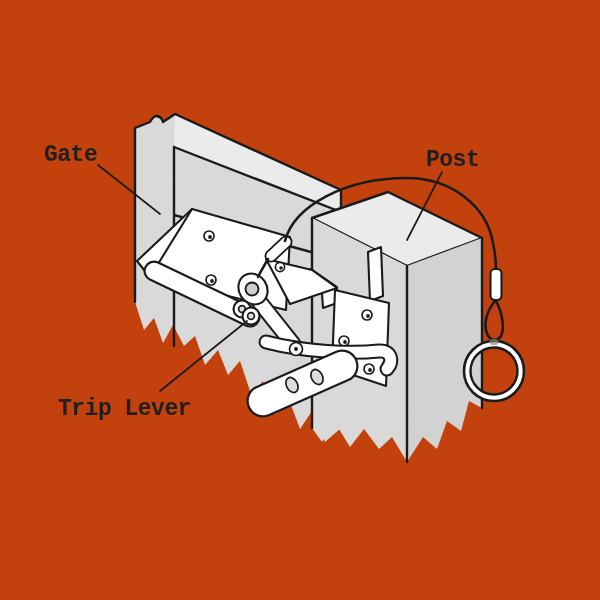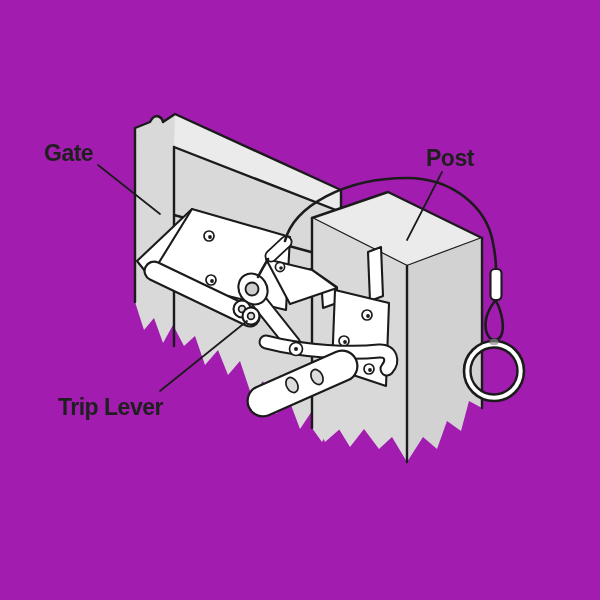--- a/index.html
+++ b/index.html
@@ -1,17 +1,17 @@
 <!DOCTYPE html>
 <html><head>
 <meta charset="utf-8">
 <style>
   html,body{margin:0;padding:0;background:#ffffff;}
-  .frame{position:relative;width:600px;height:600px;background:#a21caf;overflow:hidden;
-         font-family:Liberation Sans, sans-serif;}
+  .frame{position:relative;width:600px;height:600px;background:#c2410c;overflow:hidden;
+         font-family:Liberation Mono, monospace;}
   svg{display:block;}
   .ln{fill:none;stroke:#1b1b1b;stroke-width:2.4;stroke-linecap:round;stroke-linejoin:round;}
   .f-mid{fill:#d9d9d9;}
   .f-top{fill:#ebebeb;}
   .f-dark{fill:#d2d2d2;}
   .hw{fill:#ffffff;stroke:#1b1b1b;stroke-width:2.1;stroke-linejoin:round;}
   .hole{fill:#ffffff;stroke:#1b1b1b;stroke-width:1.7;}
   .holeg{fill:#dcdcdc;stroke:#1b1b1b;stroke-width:1.7;}
   .dot{fill:#1b1b1b;}
   .tubeO{fill:none;stroke:#1b1b1b;stroke-linecap:round;stroke-linejoin:round;}

